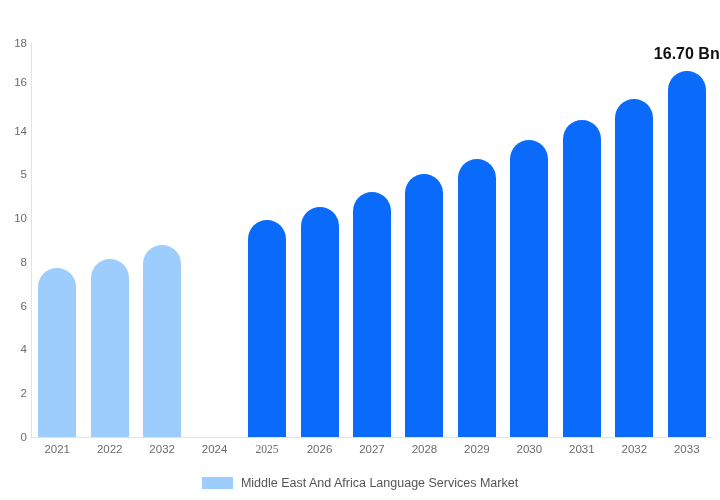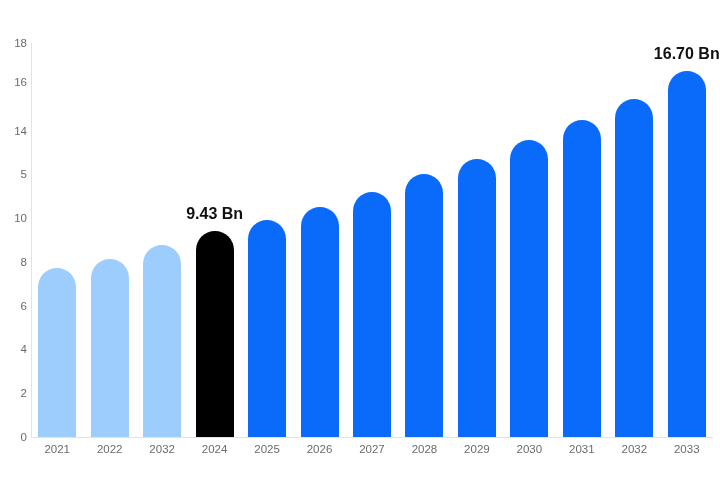--- a/index.html
+++ b/index.html
@@ -151,24 +151,20 @@
   <div id="plot-area">
       <div class="bar-group" style="left: 7.23077px; width: 38px; height: 394px;">
         <div class="bar" style="height: 168.544px; background: rgb(157, 205, 253);"></div>
       </div>
       <div class="bar-group" style="left: 59.6923px; width: 38px; height: 394px;">
         <div class="bar" style="height: 178.394px; background: rgb(157, 205, 253);"></div>
       </div>
       <div class="bar-group" style="left: 112.154px; width: 38px; height: 394px;">
         <div class="bar" style="height: 191.528px; background: rgb(157, 205, 253);"></div>
       </div>
-      <div class="bar-group" style="left: 164.615px; width: 38px; height: 394px;">
-        <div class="bar" style="height: 206.412px; background: rgb(0, 0, 0);"></div>
-        <div class="bar-value-label" style="bottom: 214.412px;">9.43 Bn</div>
-      </div>
       <div class="bar-group" style="left: 217.077px; width: 38px; height: 394px;">
         <div class="bar" style="height: 216.7px; background: rgb(10, 107, 251);"></div>
       </div>
       <div class="bar-group" style="left: 269.538px; width: 38px; height: 394px;">
         <div class="bar" style="height: 229.833px; background: rgb(10, 107, 251);"></div>
       </div>
       <div class="bar-group" style="left: 322px; width: 38px; height: 394px;">
         <div class="bar" style="height: 245.156px; background: rgb(10, 107, 251);"></div>
       </div>
       <div class="bar-group" style="left: 374.462px; width: 38px; height: 394px;">
@@ -187,26 +183,32 @@
         <div class="bar" style="height: 338.183px; background: rgb(10, 107, 251);"></div>
       </div>
       <div class="bar-group" style="left: 636.769px; width: 38px; height: 394px;">
         <div class="bar" style="height: 365.544px; background: rgb(10, 107, 251);"></div>
         <div class="bar-value-label" style="bottom: 373.544px;">16.70 Bn</div>
       </div>
     </div>
 
   <div id="x-axis-labels"></div>
 
+  <div id="legend">
+    <div class="legend-item">
+      <span class="legend-swatch" style="background: rgb(157, 205, 253);"></span>
+      <span class="legend-label">Middle East And Africa Language Services Market</span>
+    </div>
+  </div>
 
 <div class="x-tick-label" style="left: 31px; width: 52.4615px;">2021</div>
     <div class="x-tick-label" style="left: 83.4615px; width: 52.4615px;">2022</div>
     <div class="x-tick-label" style="left: 135.923px; width: 52.4615px;">2032</div>
     <div class="x-tick-label" style="left: 188.385px; width: 52.4615px;">2024</div>
-    <div class="x-tick-label" style="left: 240.846px; width: 52.4615px;">2025</div>
+    <div class="x-tick-label" style="left: 240.846px; width: 52.4615px; font-family: Liberation Serif, serif;">2025</div>
     <div class="x-tick-label" style="left: 293.308px; width: 52.4615px;">2026</div>
     <div class="x-tick-label" style="left: 345.769px; width: 52.4615px;">2027</div>
     <div class="x-tick-label" style="left: 398.231px; width: 52.4615px;">2028</div>
     <div class="x-tick-label" style="left: 450.692px; width: 52.4615px;">2029</div>
     <div class="x-tick-label" style="left: 503.154px; width: 52.4615px;">2030</div>
     <div class="x-tick-label" style="left: 555.615px; width: 52.4615px;">2031</div>
     <div class="x-tick-label" style="left: 608.077px; width: 52.4615px;">2032</div>
     <div class="x-tick-label" style="left: 660.538px; width: 52.4615px;">2033</div>
   </div>
 

